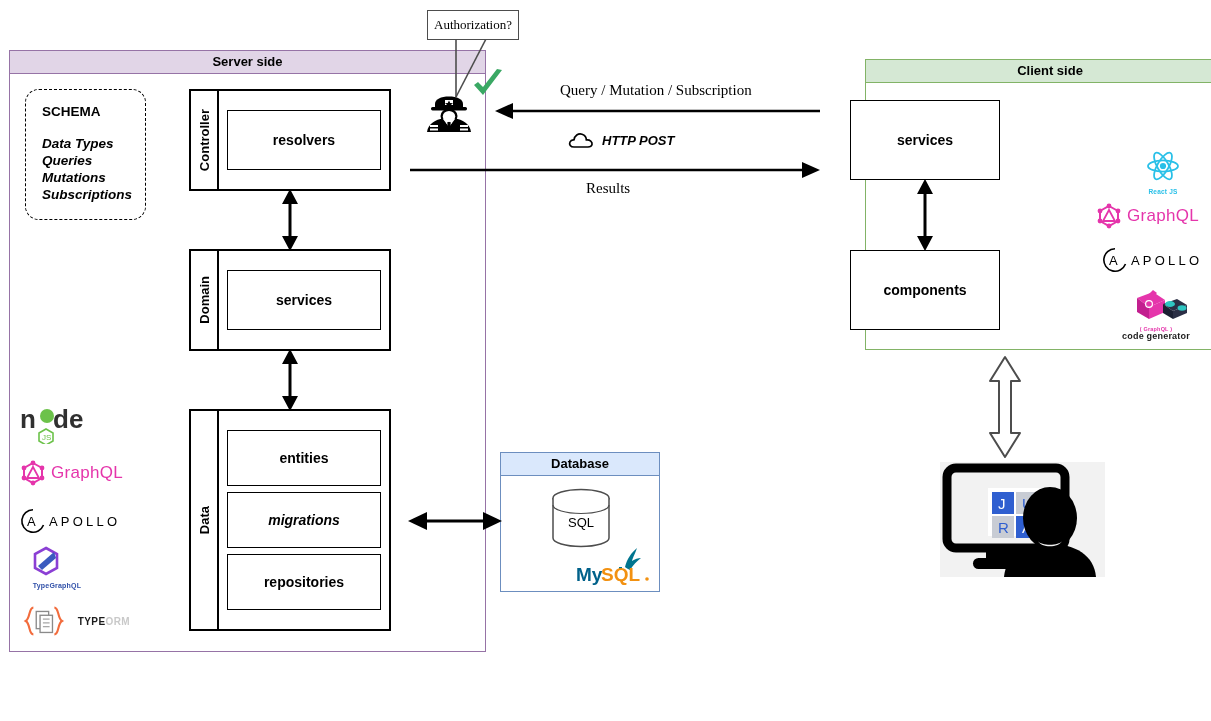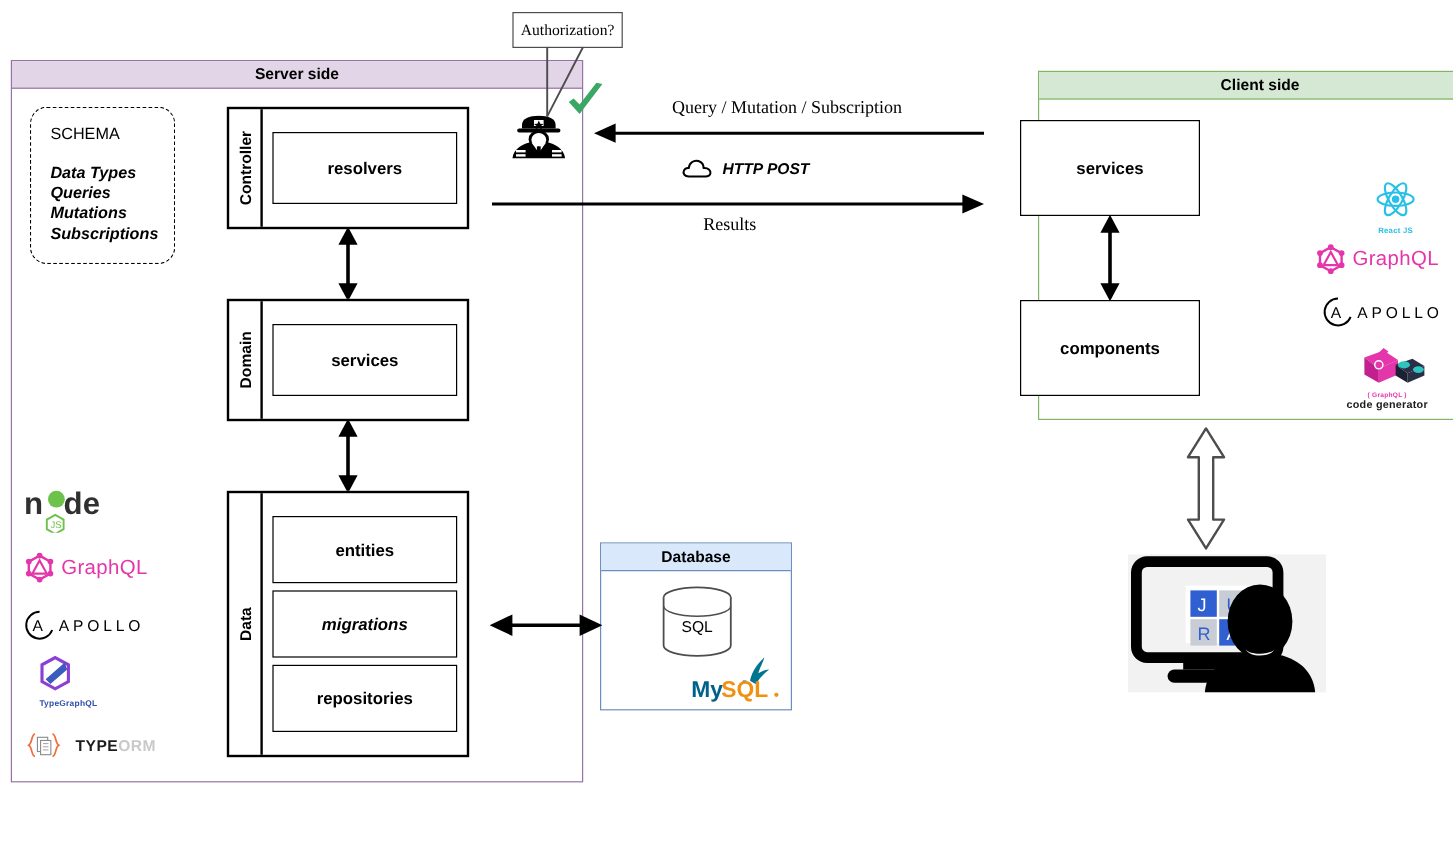--- a/index.html
+++ b/index.html
@@ -63,21 +63,21 @@
     display: flex; align-items: center; justify-content: center;
     font-weight: bold; font-size: 14px;
   }
   .box.italic { font-style: italic; }
 
   
   .schema {
     border: 1.5px dashed #000; border-radius: 14px; background: #fff;
     padding: 14px 16px;
   }
-  .schema-title { font-weight: normal; font-size: 13.5px; }
+  .schema-title { font-weight: bold; font-size: 13.5px; }
   .schema-list {
     margin-top: 16px; font-weight: bold; font-style: italic;
     font-size: 13.5px; line-height: 17px;
   }
 
   
   .lbl { font-size: 15px; white-space: nowrap; font-family: Liberation Serif, serif; }
   .lbl-bi { font-size: 13px; font-weight: bold; font-style: italic; white-space: nowrap; }
 
   
@@ -194,21 +194,21 @@
   <div class="abs logo" style="left:20px; top:604px; width:110px; height:34px;">
     <svg width="50" height="34" viewBox="0 0 50 34">
       <path d="M14,3 C9,3 11,14 6,17 C11,20 9,31 14,31" fill="none" stroke="#f26c3d" stroke-width="2.2"></path>
       <path d="M36,3 C41,3 39,14 44,17 C39,20 41,31 36,31" fill="none" stroke="#f26c3d" stroke-width="2.2"></path>
       <rect x="17" y="7" width="13" height="18" fill="none" stroke="#8a8a8a" stroke-width="1.4"></rect>
       <rect x="21" y="11" width="13" height="18" fill="#fff" stroke="#8a8a8a" stroke-width="1.4"></rect>
       <line x1="24" y1="15" x2="31" y2="15" stroke="#8a8a8a" stroke-width="1"></line>
       <line x1="24" y1="19" x2="31" y2="19" stroke="#8a8a8a" stroke-width="1"></line>
       <line x1="24" y1="23" x2="31" y2="23" stroke="#8a8a8a" stroke-width="1"></line>
     </svg>
-    <span style="font-size:13px; font-weight:bold; letter-spacing:.4px; margin-left:10px;">
+    <span style="font-size:10px; font-weight:bold; letter-spacing:.4px; margin-left:10px;">
       <span style="color:#1c1c1c;">TYPE</span><span style="color:#c9c9c9;">ORM</span>
     </span>
   </div>
 
   <div class="abs" style="left:427px; top:10px; width:92px; height:30px; border:1px solid #4d4d4d; background:#fff;
               display:flex; align-items:center; justify-content:center;">
     <span class="lbl" style="font-size:13px;">Authorization?</span>
   </div>
   <svg class="abs" style="left:440px; top:39px; width:60px; height:62px;" viewBox="0 0 60 62">
     <line x1="16" y1="0" x2="16" y2="58" stroke="#4d4d4d" stroke-width="1.6"></line>

